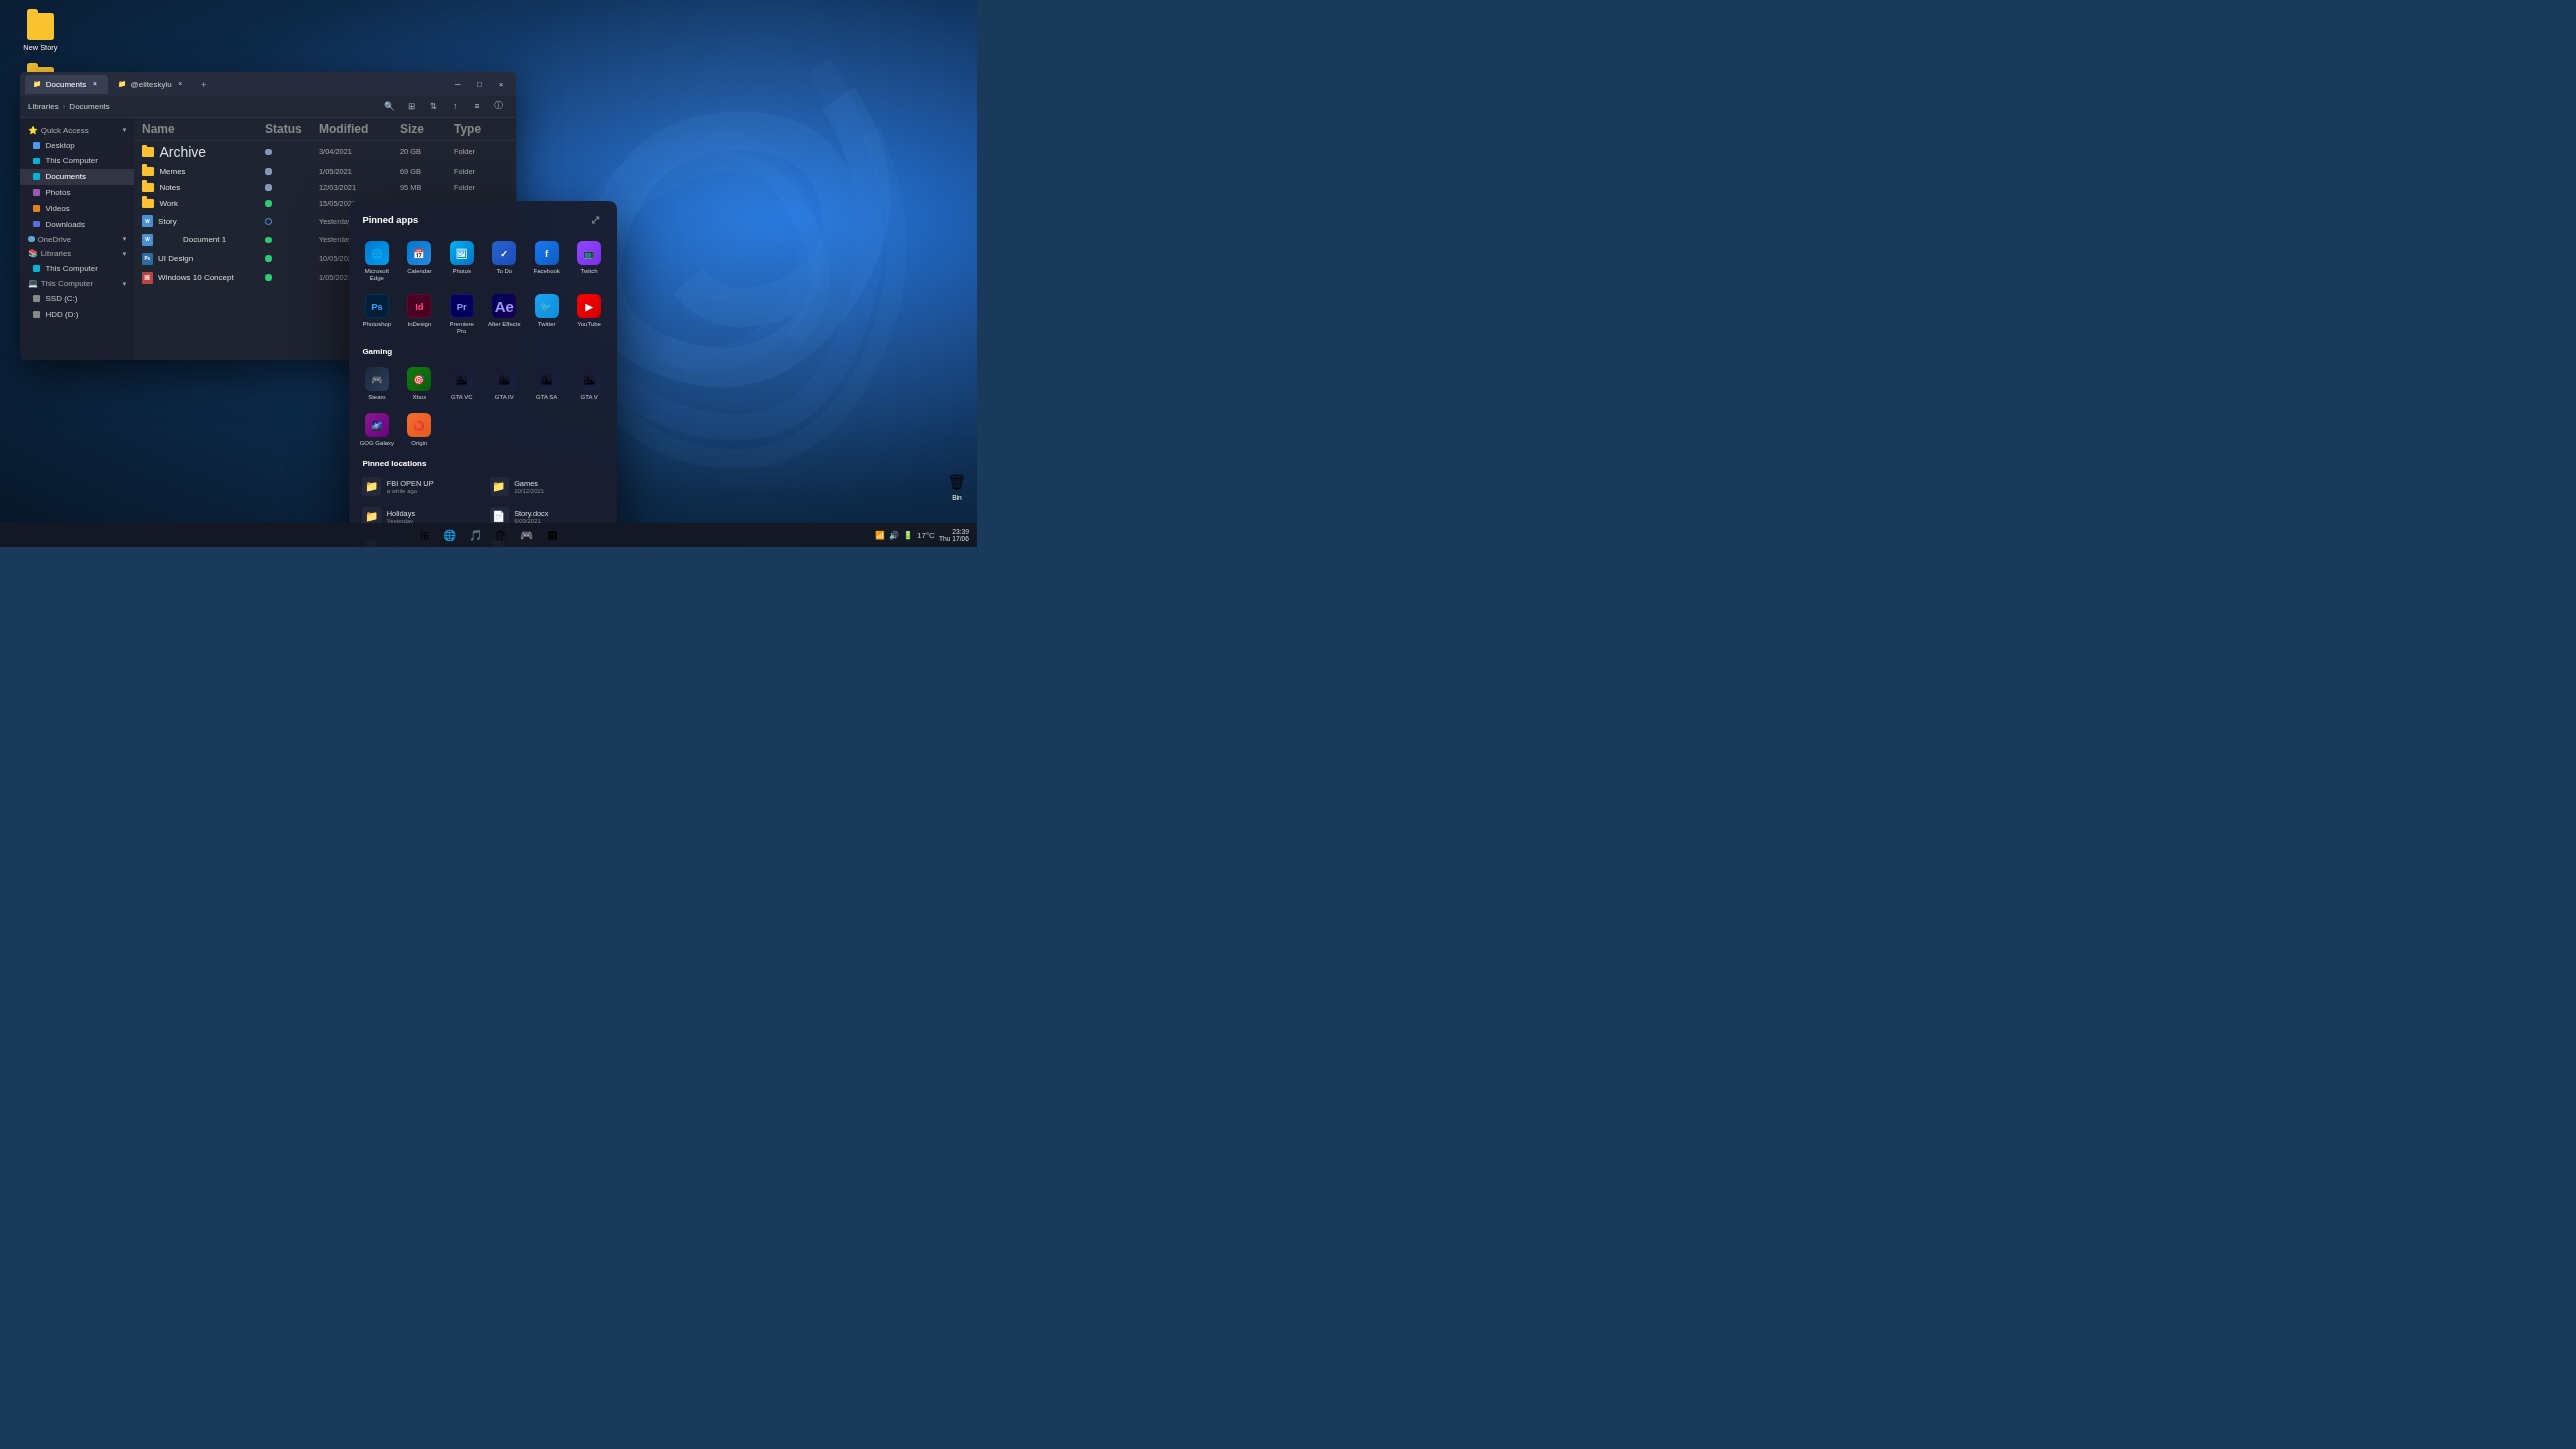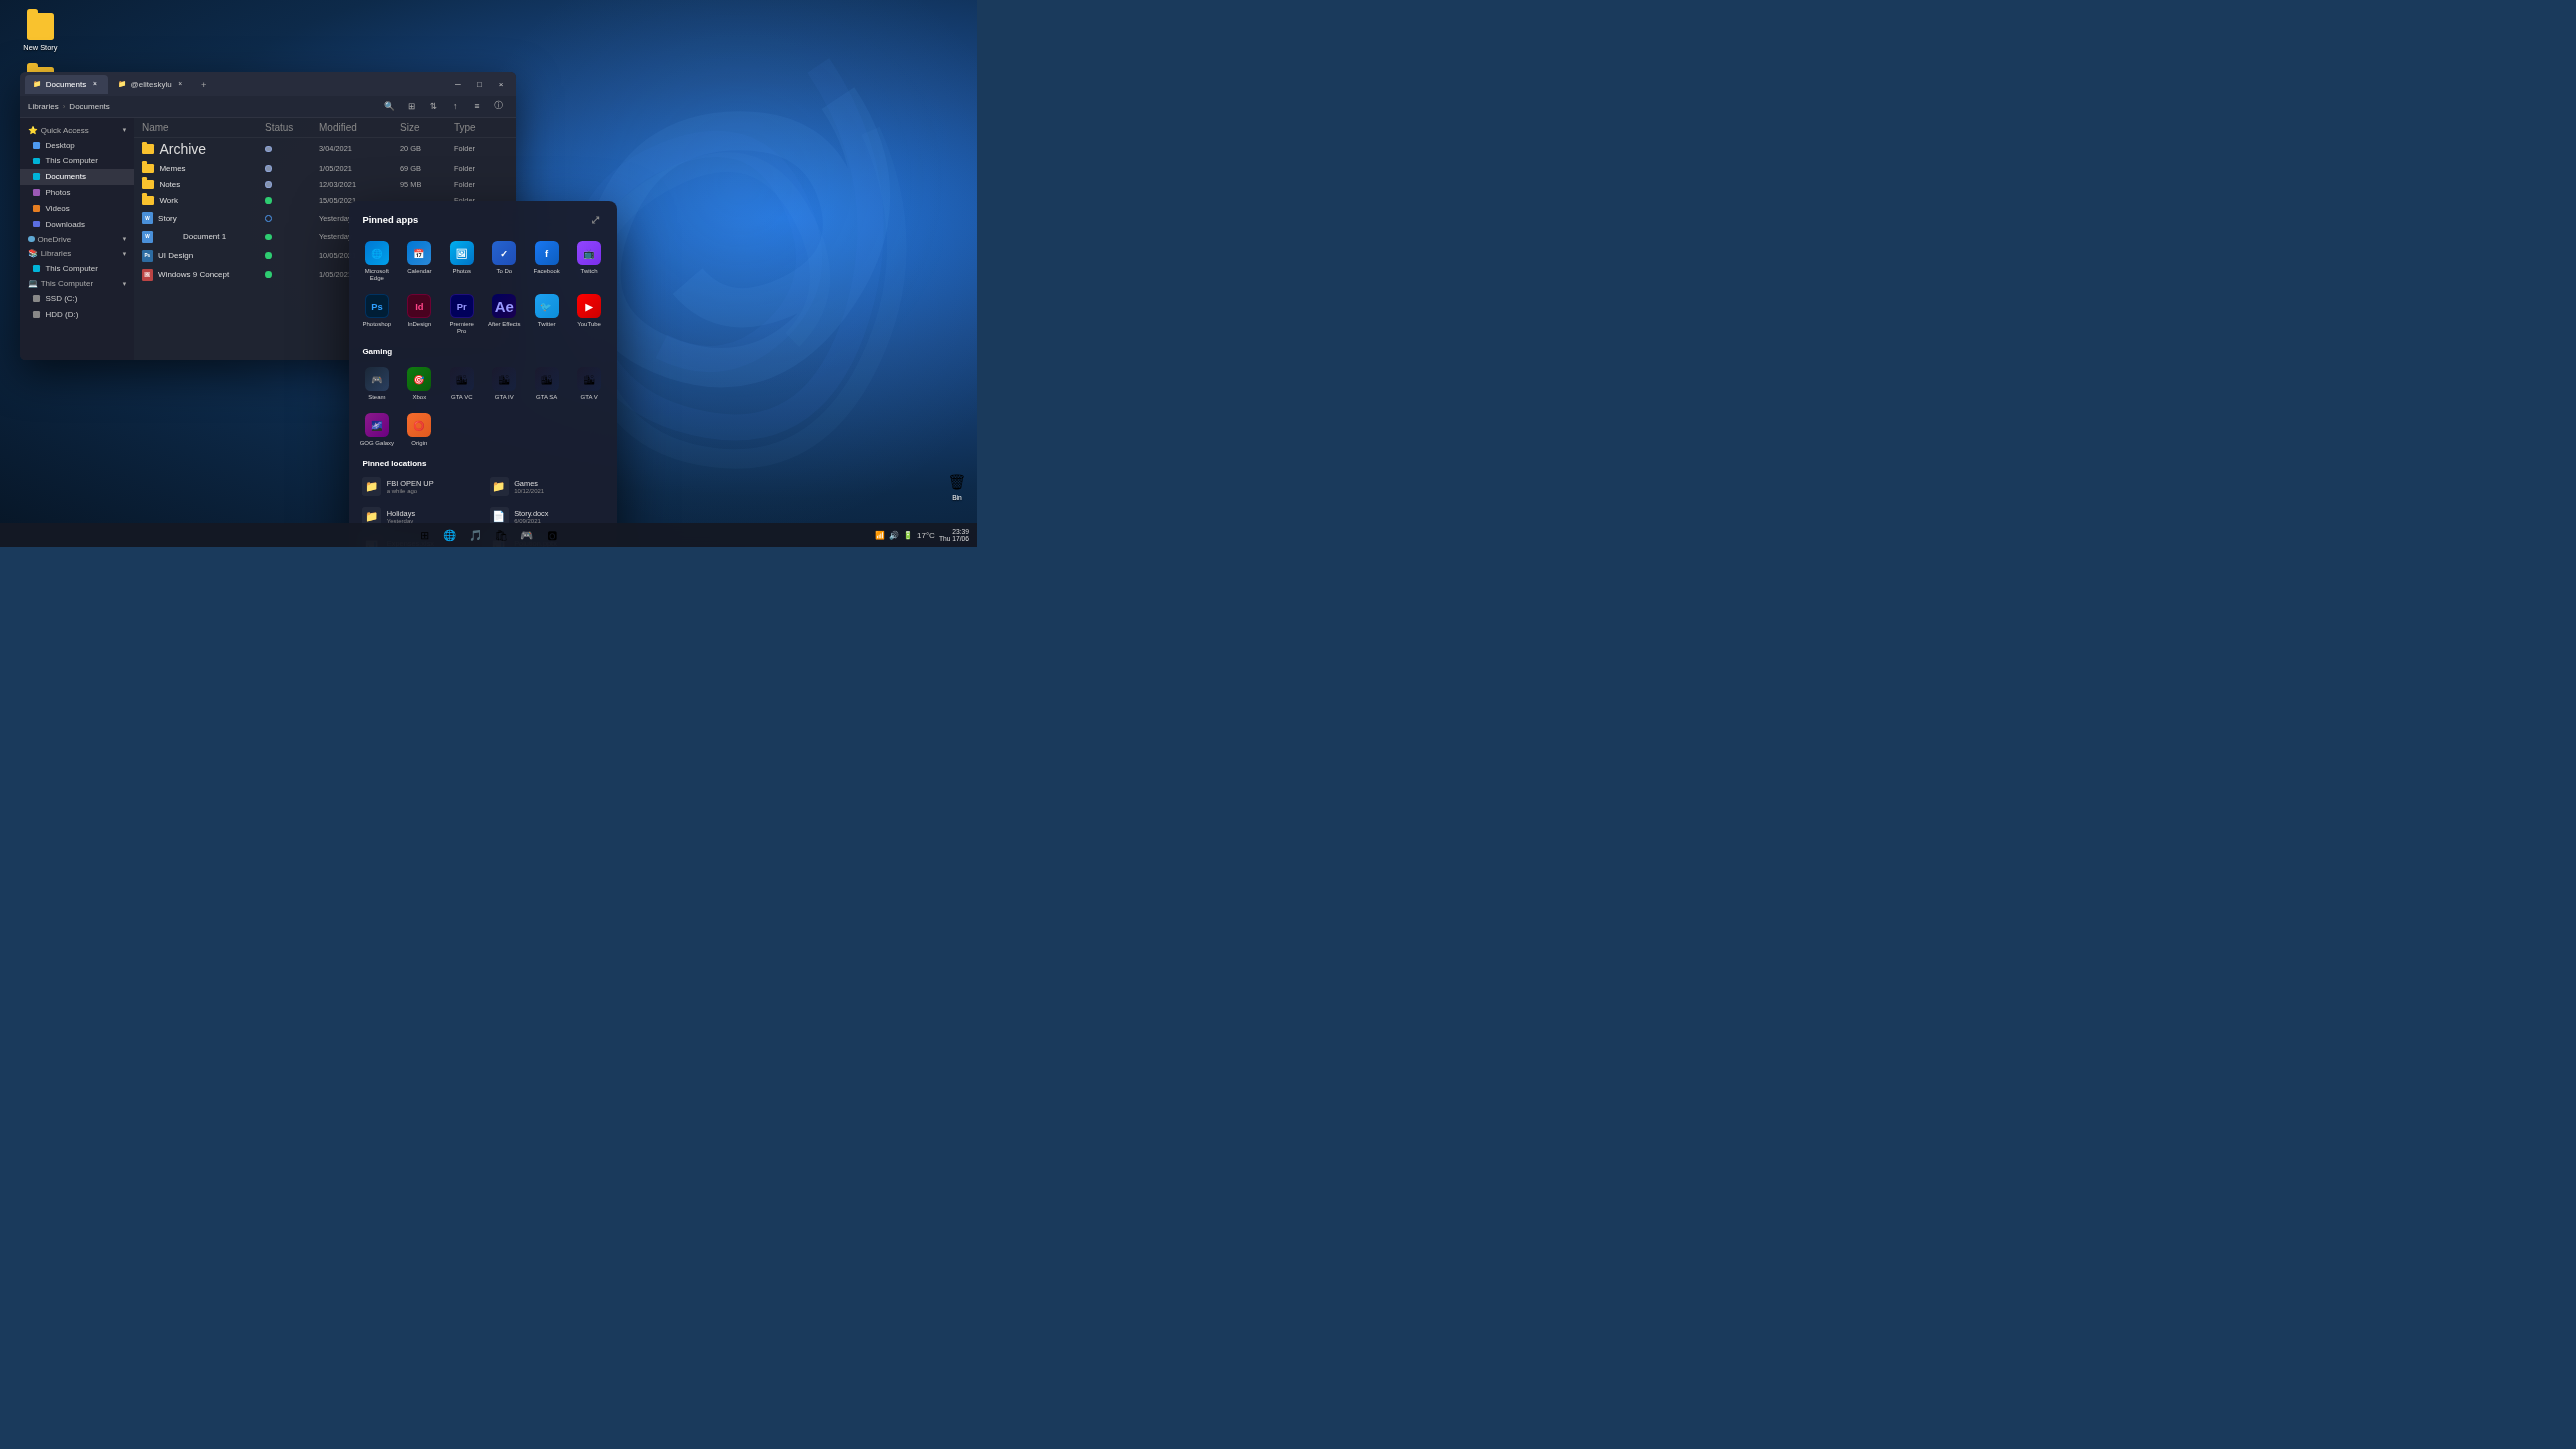--- a/index.html
+++ b/index.html
@@ -228,23 +228,24 @@
       flex: 1;
       background: rgba(32,36,50,0.97);
       overflow-y: auto;
     }
     .file-list::-webkit-scrollbar { width: 2.7px; }
     .file-list::-webkit-scrollbar-thumb { background: rgba(255,255,255,0.1); border-radius: 1.3px; }
     .file-list-header {
       display: grid;
       grid-template-columns: 1fr 54px 81px 54px 54px;
       padding: 4px 8px;
-      font-size: 10px;
+      font-size: 12px;
       color: #888;
       border-bottom: 0.7px solid rgba(255,255,255,0.05);
+      font-weight: bold;
     }
     .file-row {
       display: grid;
       grid-template-columns: 1fr 54px 81px 54px 54px;
       padding: 3.4px 8px;
       font-size: 8px;
       color: #ccc;
       align-items: center;
       cursor: pointer;
     }
@@ -773,21 +774,21 @@
     <div style="display:flex;align-items:center;">
       <div class="status-dot dot-green"></div>
     </div>
     <span style="font-size:7.4px;color:#aaa;">10/05/2021</span>
     <span style="font-size:7.4px;color:#aaa;"></span>
     <span style="font-size:7.4px;color:#aaa;"></span>
   </div>
           <div class="file-row">
     <div class="file-name-cell">
       <div class="file-icon-concept">🖼</div>
-      <span style="font-size:8px;color:#ddd;">Windows 9 Concept</span>
+      <span style="font-size:8px;color:#ddd;">Windows 10 Concept</span>
     </div>
     <div style="display:flex;align-items:center;">
       <div class="status-dot dot-green"></div>
     </div>
     <span style="font-size:7.4px;color:#aaa;">1/05/2021</span>
     <span style="font-size:7.4px;color:#aaa;"></span>
     <span style="font-size:7.4px;color:#aaa;"></span>
   </div>
         </div>
     </div>

